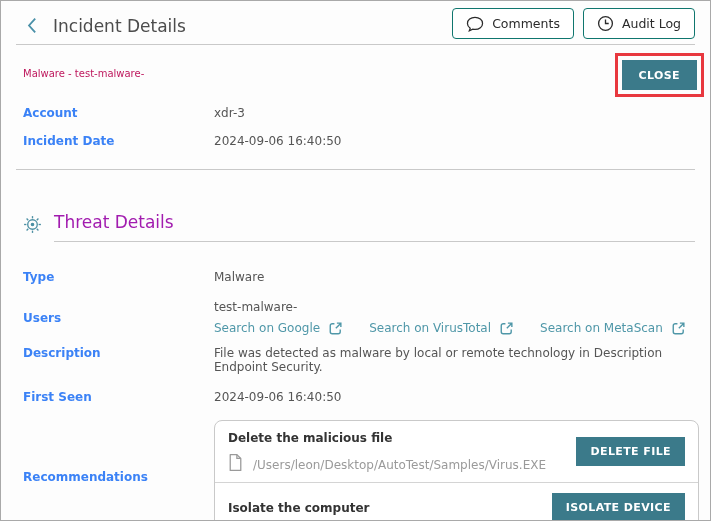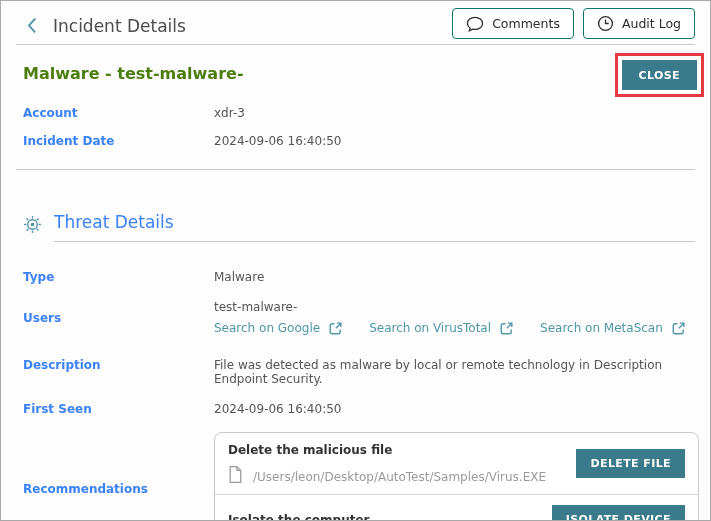--- a/index.html
+++ b/index.html
@@ -19,42 +19,42 @@
   .page-title{ font-size:17px; font-weight:400; color:#4c4c4c; }
   .topbar-right{ display:flex; gap:9px; }
   .hdr-btn{
     display:flex; align-items:center; gap:8px; background:#fff;
     border:1px solid #0f766e; border-radius:4px; padding:0 13px; height:31px;
     font-family:inherit; font-size:12.5px; color:#2b2b2b; cursor:pointer;
   }
   
   .main{ padding:0 15px; }
   .title-row{ position:relative; height:36px; margin-top:11px; }
-  .incident-title{ font-size:16px; font-weight:700; color:#4d7c0f; line-height:36px; padding-left:7px; }
+  .incident-title{ font-size:10px; font-weight:400; color:#be185d; line-height:36px; padding-left:7px; }
   .annotation-box{
     position:absolute; right:-9px; top:-3px;
     border:3px solid #e8383f; padding:4px; background:transparent;
   }
   .btn-teal{
     background:#3b7a8a; color:#fff; border:none; border-radius:0;
     font-family:inherit; font-weight:700; font-size:11px; letter-spacing:.4px;
     padding:0 17px; height:30px; cursor:pointer;
   }
   .field-row{ display:flex; padding-left:7px; margin-top:14px; align-items:flex-start; }
   .field-row.center{ align-items:center; }
   .field-label{ width:191px; flex:0 0 191px; font-size:12px; font-weight:700; color:#3b82f6; }
   .field-value{ font-size:12px; color:#555; }
   .divider{ border:none; border-top:1px solid #c9c9c9; margin-top:21px; }
   
   .section-header{ display:flex; align-items:center; gap:11px; margin-top:42px; padding-left:6px; }
   .section-icon{ color:#4b8fa3; display:flex; margin-bottom:6px; }
   .section-title-wrap{ flex:1; border-bottom:1px solid #c9c9c9; padding-bottom:9px; }
-  .section-title{ font-size:17px; font-weight:400; color:#3b82f6; }
-  
-  .mt28{ margin-top:28px; } .mt22{ margin-top:22px; } .mt16{ margin-top:16px; }
+  .section-title{ font-size:17px; font-weight:400; color:#a21caf; }
+  
+  .mt28{ margin-top:28px; } .mt22{ margin-top:10px; } .mt16{ margin-top:16px; }
   .threat-value-block{ display:flex; flex-direction:column; gap:7px; }
   .links-row{ display:flex; gap:26px; align-items:center; }
   .ext-link{ display:flex; align-items:flex-start; gap:8px; color:#4f97a8; font-size:12px; text-decoration:none; cursor:pointer; }
   
   .rec-box{ flex:1; border:1px solid #c9c9c9; border-radius:8px; background:#fff; margin-right:-4px; }
   .rec-item{ display:flex; justify-content:space-between; align-items:center; padding:10px 13px; }
   .rec-item + .rec-item{ border-top:1px solid #d4d4d4; }
   .rec-left{ display:flex; flex-direction:column; gap:8px; }
   .rec-title{ font-size:12px; font-weight:700; color:#333; }
   .rec-file{ display:flex; align-items:flex-end; gap:10px; }

